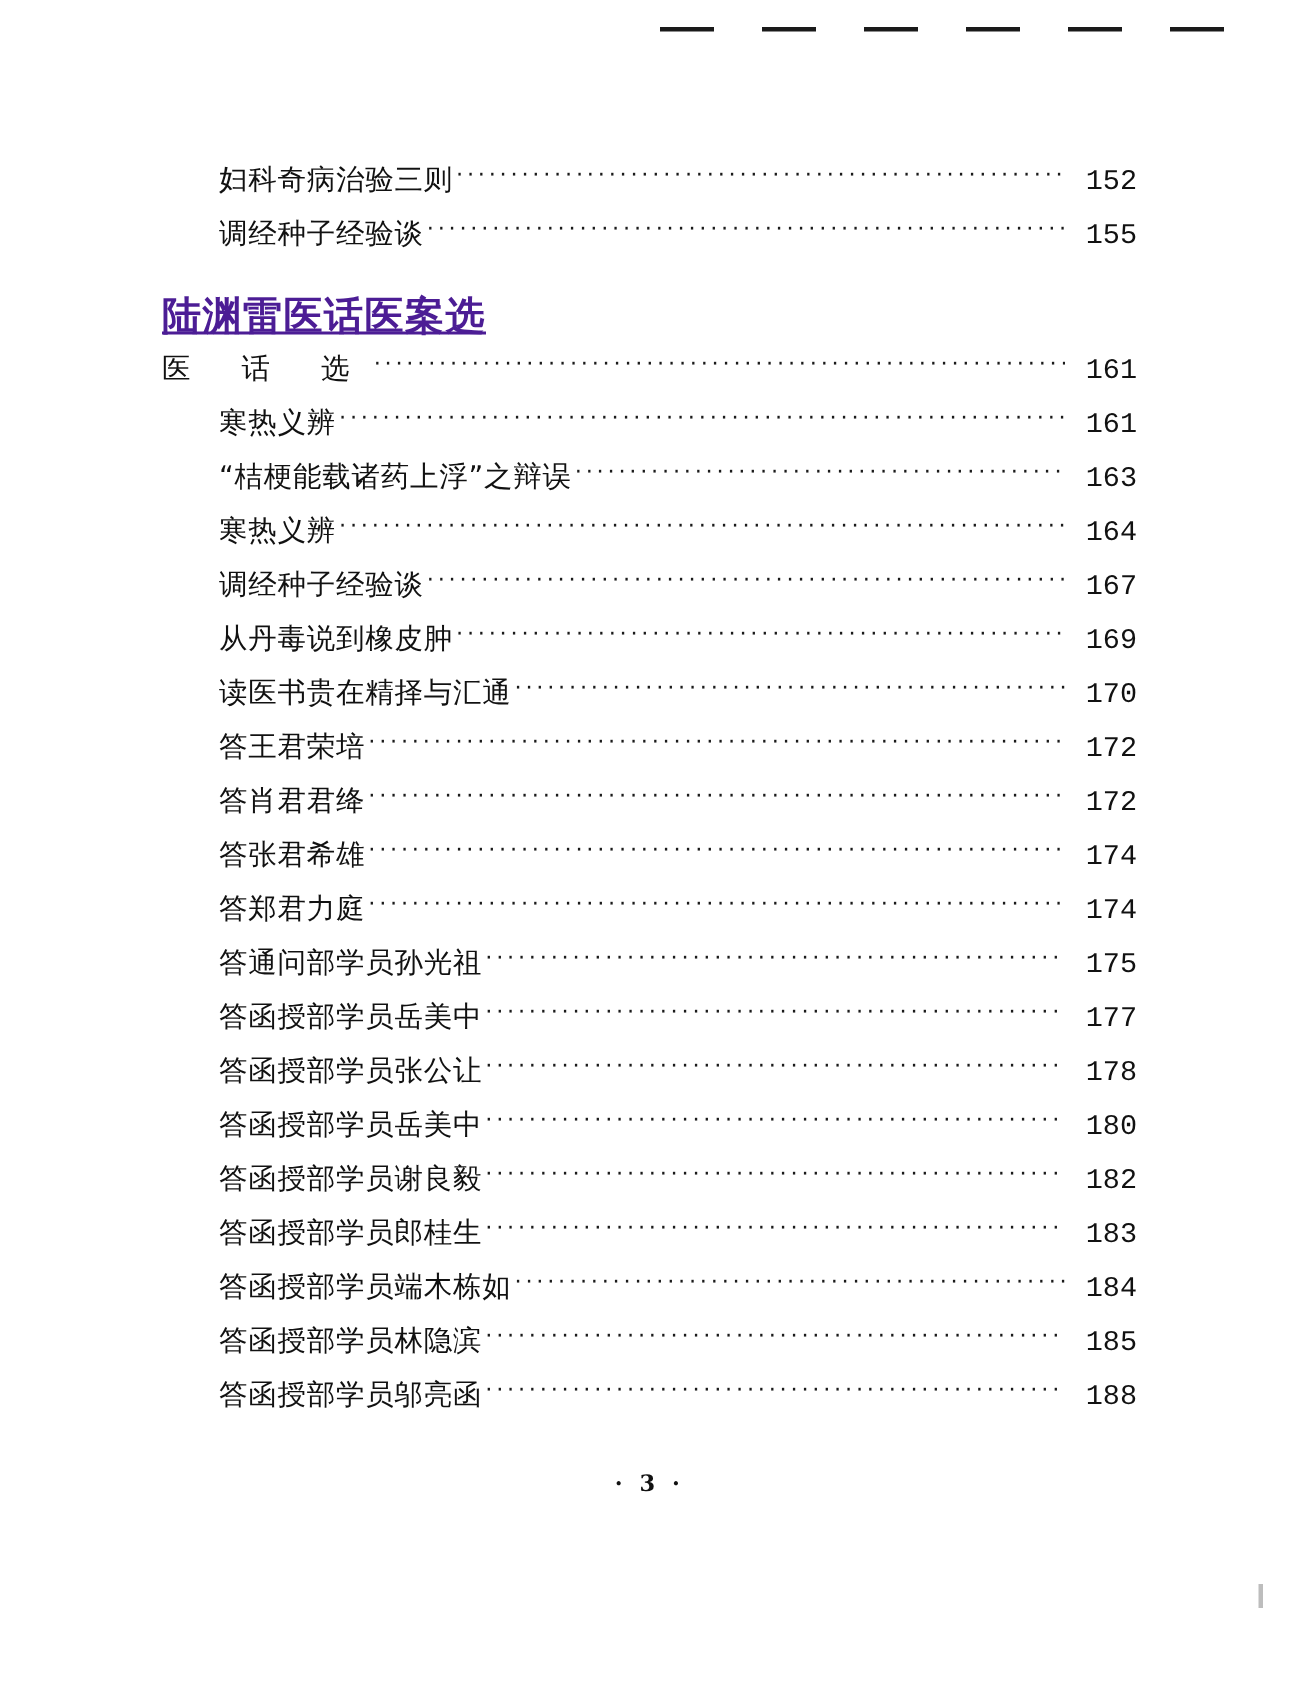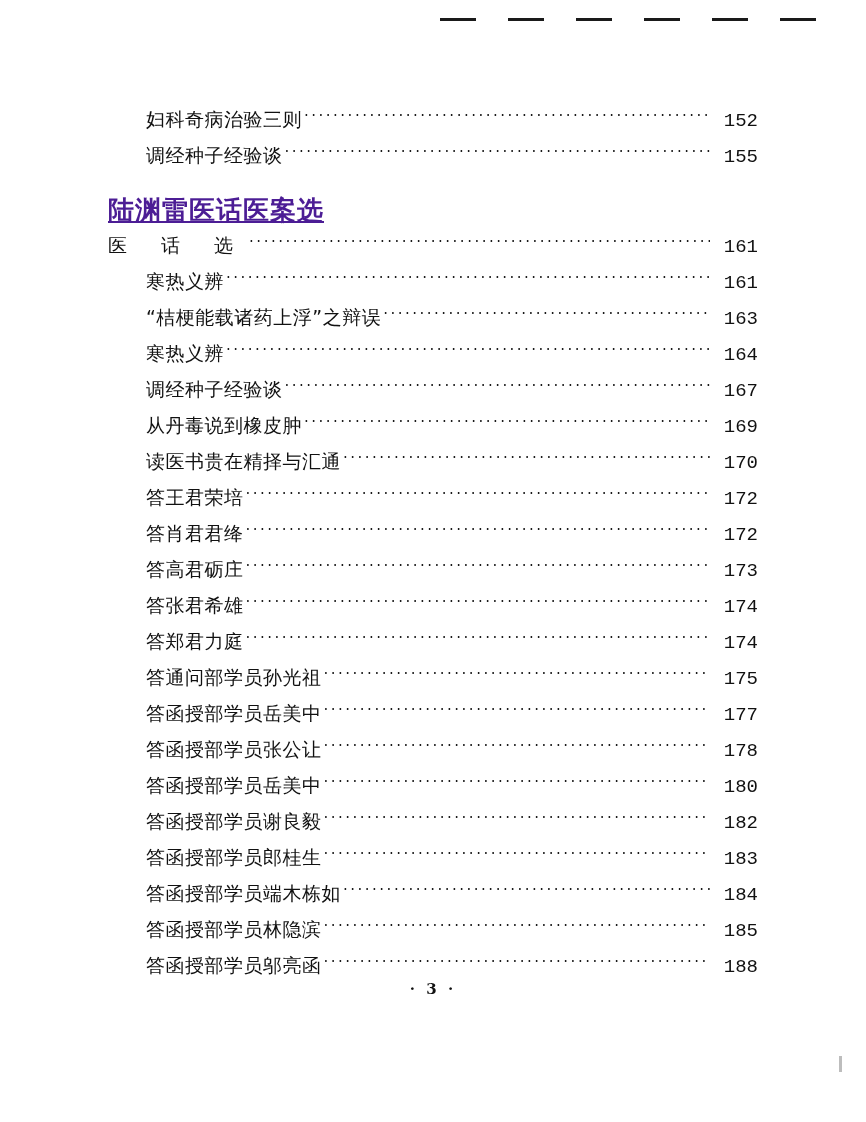--- a/index.html
+++ b/index.html
@@ -185,25 +185,20 @@
         <span class="title">答王君荣培</span>
         <span class="leader"></span>
         <span class="page-no">172</span>
       </div>
       <div class="entry lvl1">
         <span class="title">答肖君君绛</span>
         <span class="leader"></span>
         <span class="page-no">172</span>
       </div>
       <div class="entry lvl1">
-        <span class="title">答高君砺庄</span>
-        <span class="leader"></span>
-        <span class="page-no">173</span>
-      </div>
-      <div class="entry lvl1">
         <span class="title">答张君希雄</span>
         <span class="leader"></span>
         <span class="page-no">174</span>
       </div>
       <div class="entry lvl1">
         <span class="title">答郑君力庭</span>
         <span class="leader"></span>
         <span class="page-no">174</span>
       </div>
       <div class="entry lvl1">

